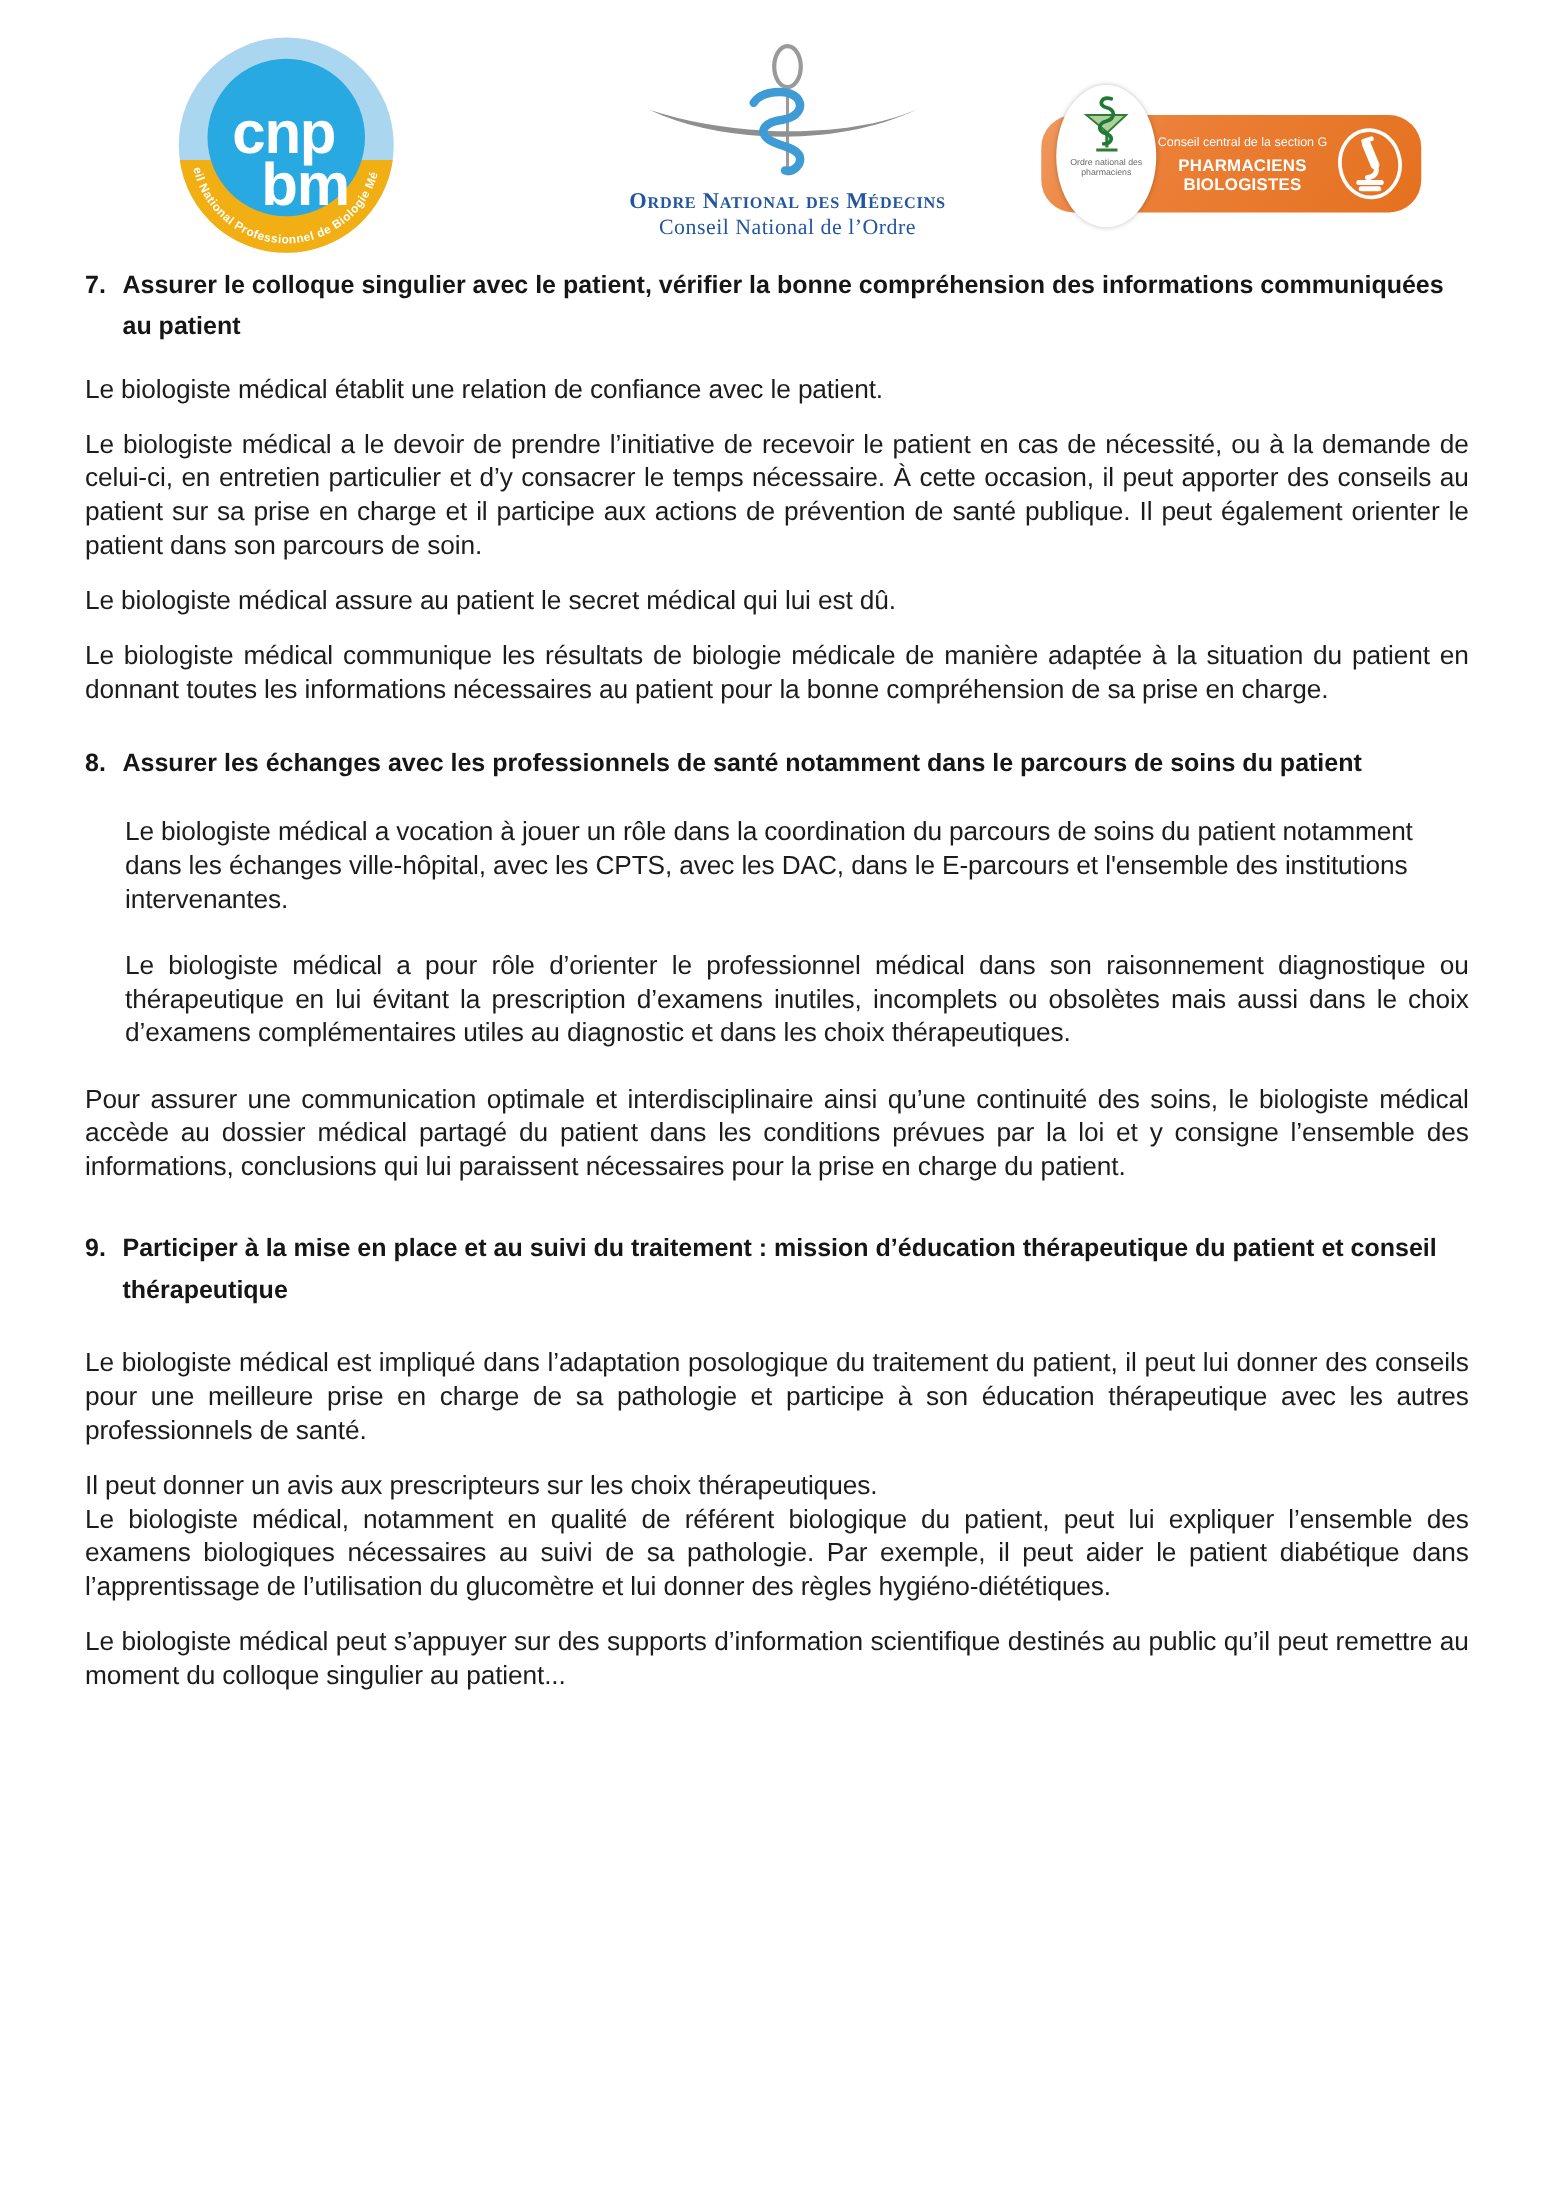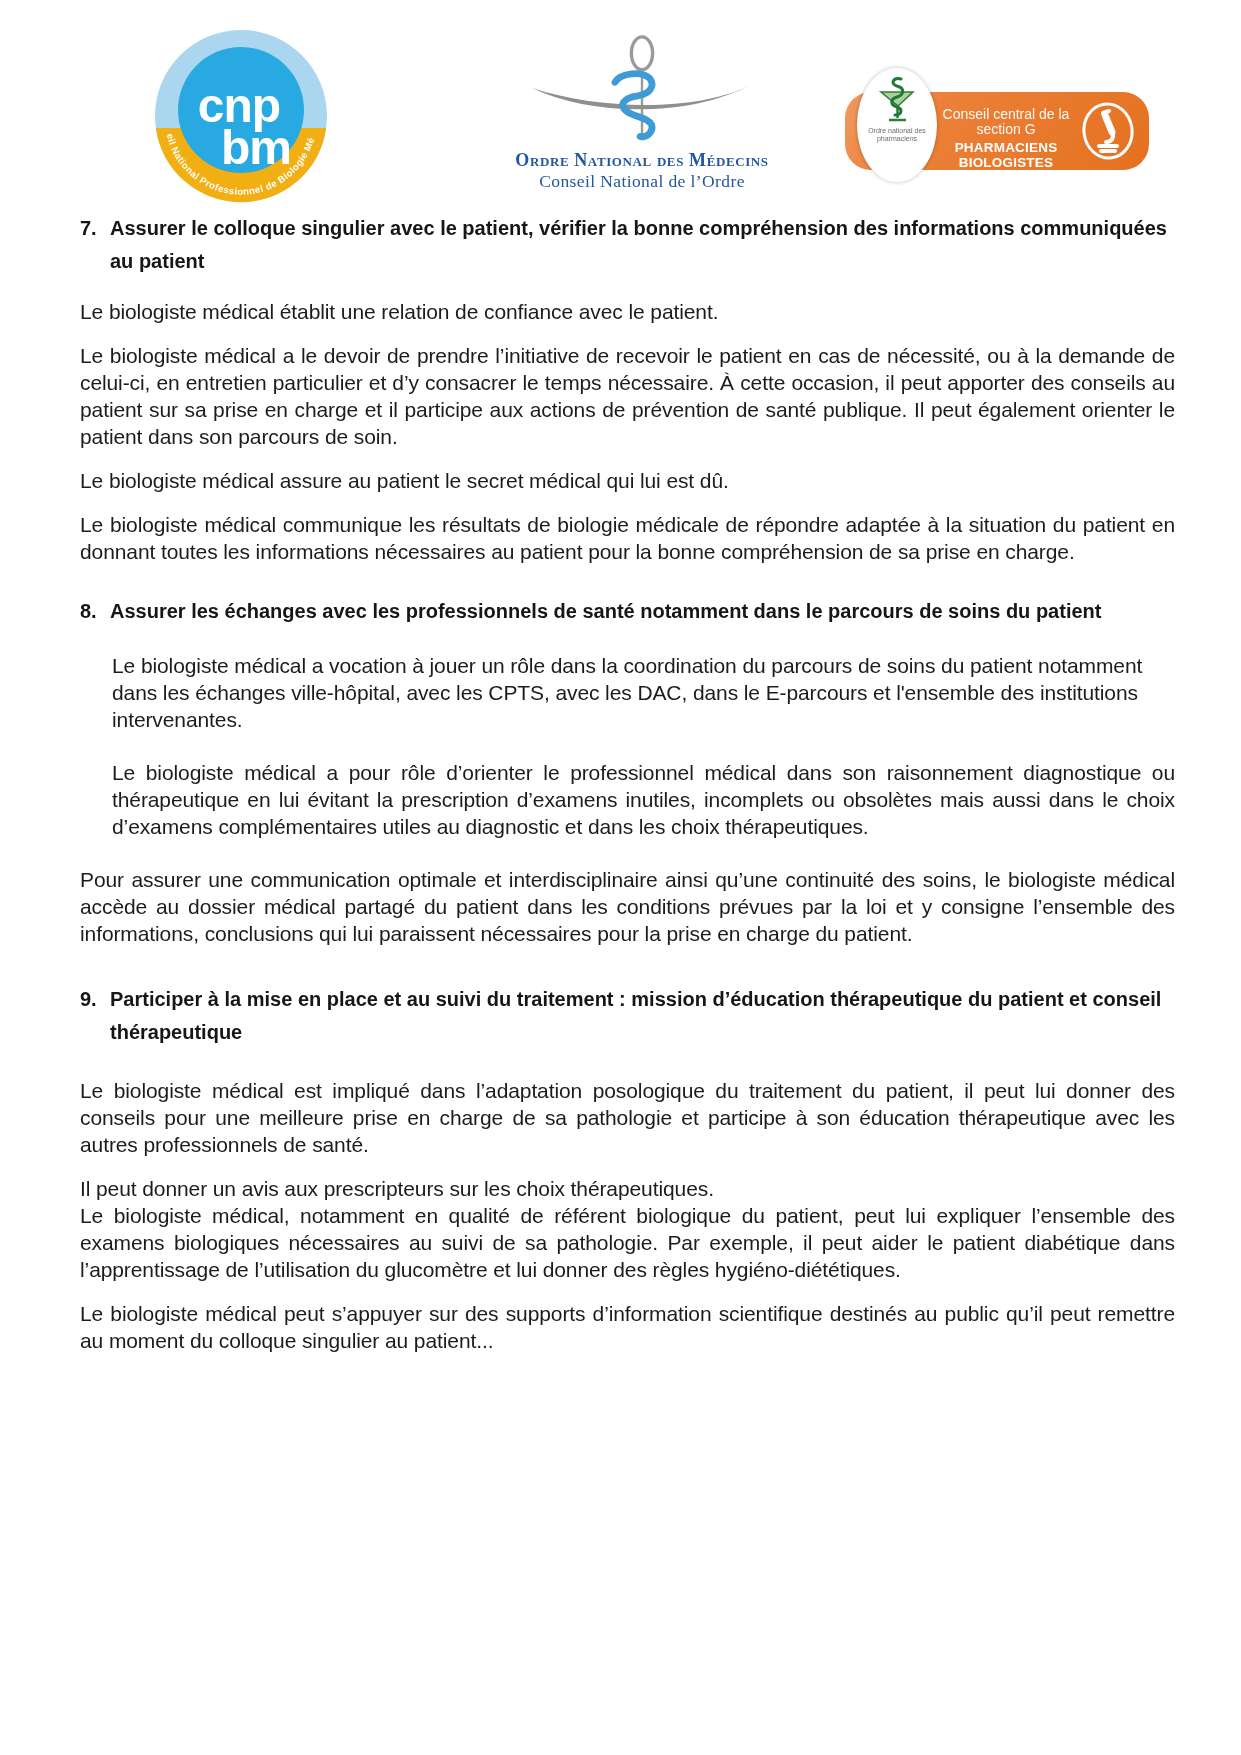--- a/index.html
+++ b/index.html
@@ -4,21 +4,20 @@
 <style>
   * { margin:0; padding:0; box-sizing:border-box; }
   html,body { background:#ffffff; }
   .page {
     position:relative;
     width:1241px; height:1755px;
     background:#ffffff;
     font-family:"Liberation Sans", sans-serif;
     color:#1a1a1a;
     overflow:hidden;
-    padding-left:12px;
   }
 
   
   header.logos { position:relative; height:206px; }
 
   .logo-cnpbm { position:absolute; left:138px; top:28px; width:182px; height:176px; }
   .cnpbm-cnp, .cnpbm-bm {
     font-family:"Liberation Sans", sans-serif;
     font-weight:bold; fill:#ffffff;
   }
@@ -42,21 +41,21 @@
 
   .logo-pharma { position:absolute; left:833px; top:68px; width:306px; height:118px; }
   .badge-rect {
     position:absolute; left:0; top:24px; width:304px; height:78px;
     border-radius:26px;
     background:linear-gradient(125deg,#f09a60 0%, #ec8038 30%, #e4711f 100%);
   }
   .badge-text {
     position:absolute; left:86px; top:15px; width:150px; text-align:center; color:#ffffff;
   }
-  .badge-line1 { font-size:14px; line-height:15px; font-weight:normal; opacity:0.95; }
+  .badge-line1 { font-size:10px; line-height:15px; font-weight:normal; opacity:0.95; }
   .badge-line2 { font-size:13.5px; font-weight:bold; letter-spacing:0.2px; margin-top:3px; }
   .badge-scope {
     position:absolute; right:14px; top:10px; width:54px; height:58px;
   }
   .pharma-oval {
     position:absolute; left:12px; top:0; width:80px; height:114px;
     background:#ffffff; border-radius:50%;
     box-shadow:0 0 4px rgba(0,0,0,0.25);
     display:flex; flex-direction:column; align-items:center; justify-content:flex-start;
     padding-top:8px;
@@ -154,21 +153,21 @@
   <main>
 
     <section>
       <h2 class="sec-title h7">
         <span class="num">7.</span>
         <span class="ttl">Assurer le colloque singulier avec le patient, vérifier la bonne compréhension des informations communiquées au patient</span>
       </h2>
       <p>Le biologiste médical établit une relation de confiance avec le patient.</p>
       <p>Le biologiste médical a le devoir de prendre l’initiative de recevoir le patient en cas de nécessité, ou à la demande de celui-ci, en entretien particulier et d’y consacrer le temps nécessaire. À cette occasion, il peut apporter des conseils au patient sur sa prise en charge et il participe aux actions de prévention de santé publique. Il peut également orienter le patient dans son parcours de soin.</p>
       <p>Le biologiste médical assure au patient le secret médical qui lui est dû.</p>
-      <p>Le biologiste médical communique les résultats de biologie médicale de répondre adaptée à la situation du patient en donnant toutes les informations nécessaires au patient pour la bonne compréhension de sa prise en charge.</p>
+      <p>Le biologiste médical communique les résultats de biologie médicale de manière adaptée à la situation du patient en donnant toutes les informations nécessaires au patient pour la bonne compréhension de sa prise en charge.</p>
     </section>
 
     <section>
       <h2 class="sec-title h8">
         <span class="num">8.</span>
         <span class="ttl">Assurer les échanges avec les professionnels de santé notamment dans le parcours de soins du patient</span>
       </h2>
       <p class="align-left mb-lg">Le biologiste médical a vocation à jouer un rôle dans la coordination du parcours de soins du patient notamment dans les échanges ville-hôpital, avec les CPTS, avec les DAC, dans le E-parcours et l'ensemble des institutions intervenantes.</p>
       <p class="mb-lg">Le biologiste médical a pour rôle d’orienter le professionnel médical dans son raisonnement diagnostique ou thérapeutique en lui évitant la prescription d’examens inutiles, incomplets ou obsolètes mais aussi dans le choix d’examens complémentaires utiles au diagnostic et dans les choix thérapeutiques.</p>
       <p>Pour assurer une communication optimale et interdisciplinaire ainsi qu’une continuité des soins, le biologiste médical accède au dossier médical partagé du patient dans les conditions prévues par la loi et y consigne l’ensemble des informations, conclusions qui lui paraissent nécessaires pour la prise en charge du patient.</p>

